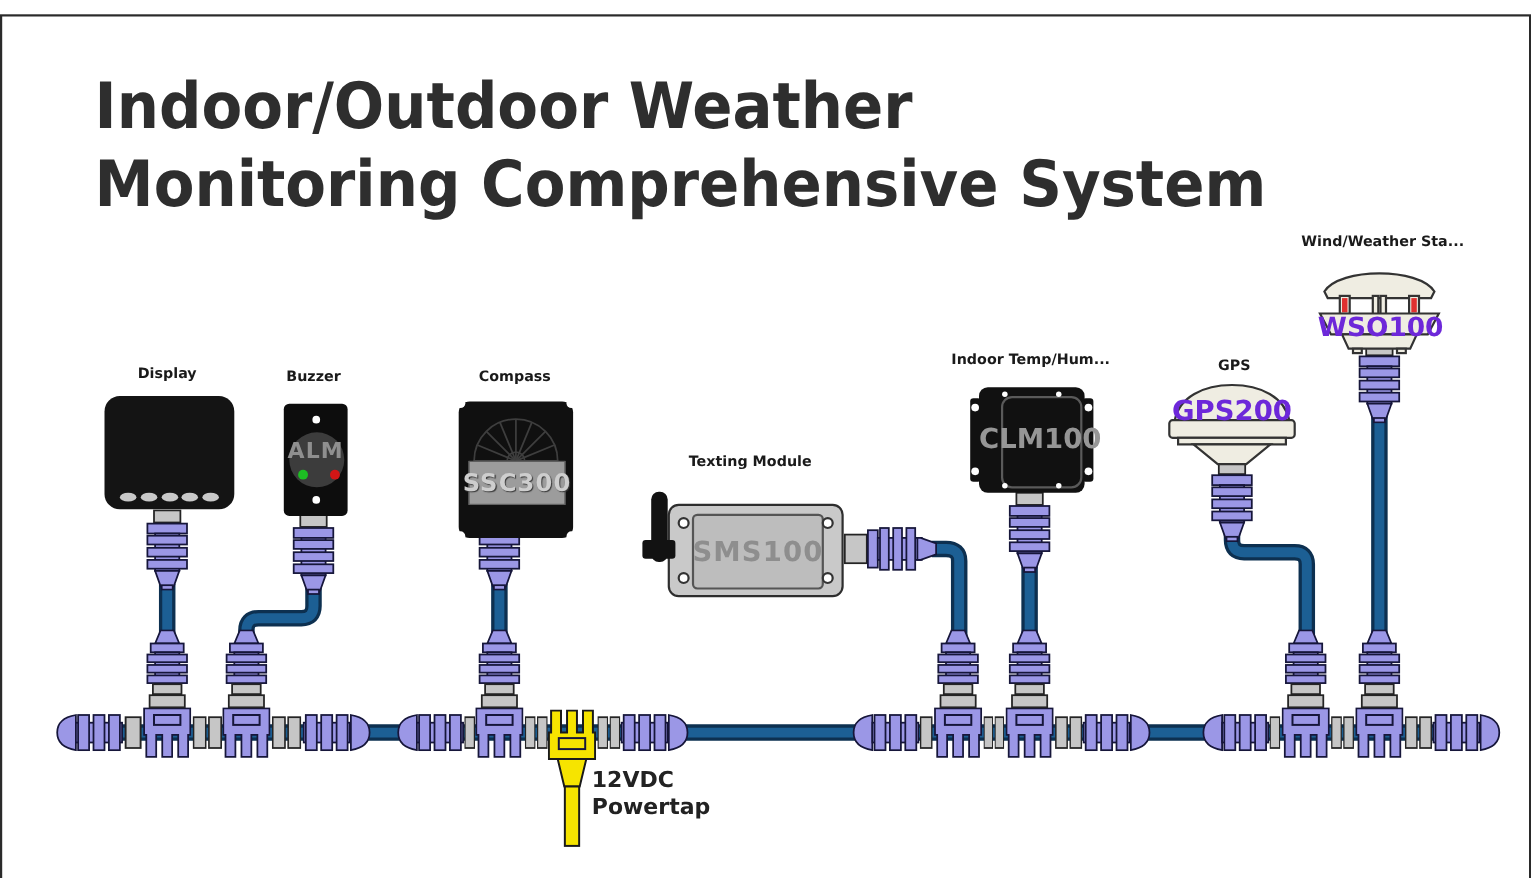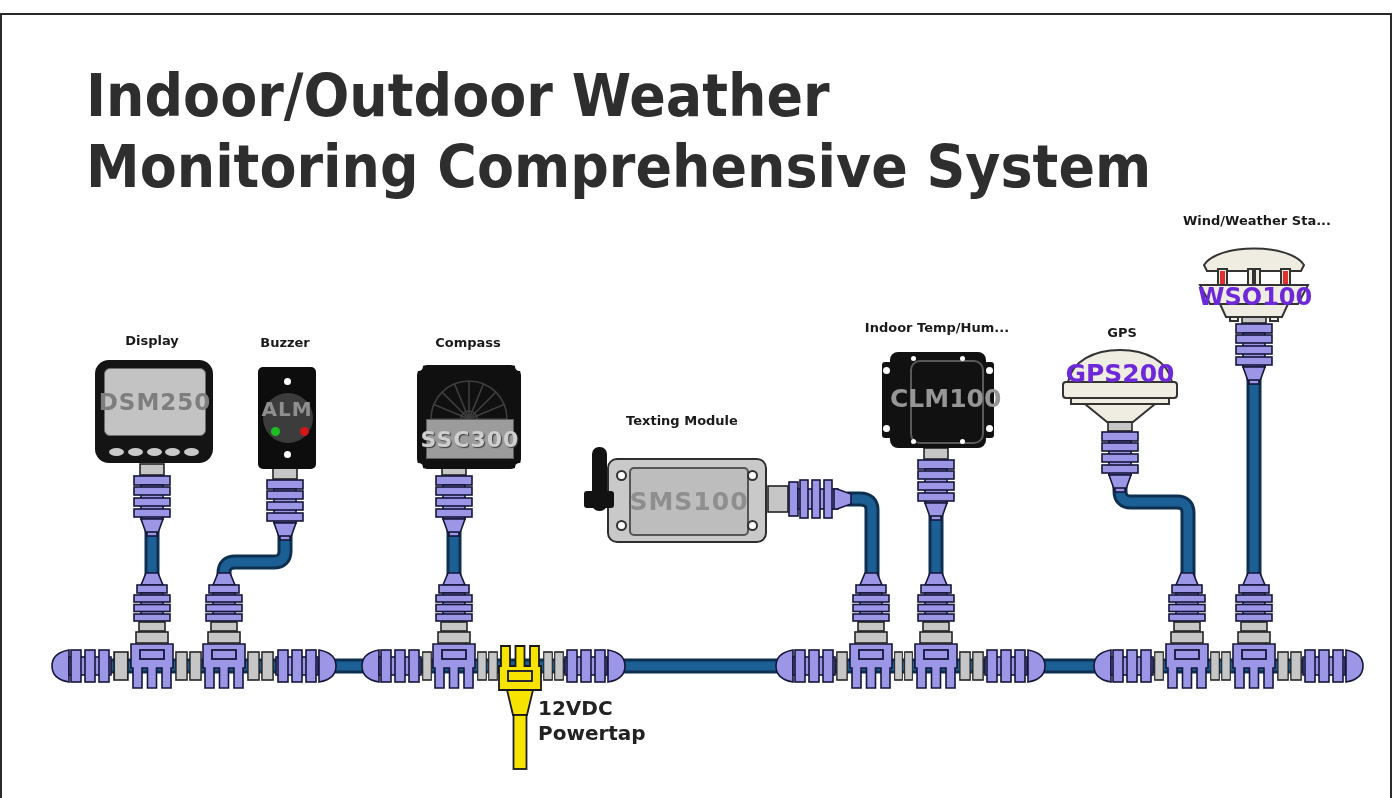--- a/index.html
+++ b/index.html
@@ -230,42 +230,39 @@
   <div class="dlabel" style="left:835px;top:305px;width:200px;">Indoor Temp/Hum...</div>
   <div class="dlabel" style="left:1060px;top:310px;width:120px;">GPS</div>
   <div class="dlabel" style="left:1150px;top:198px;width:210px;">Wind/Weather Sta...</div>
 
   <div class="plabel">
     <div>12VDC</div>
     <div>Powertap</div>
   </div>
 
   <div class="dev dsm" style="left:93px;top:345px;width:118px;height:103px;">
-    <div class="screen">
-      <span>DSM250</span>
-    </div>
     <div class="btns">
       <span></span>
         <span></span>
         <span></span>
         <span></span>
         <span></span>
     </div>
   </div>
 
   <div class="dev alm" style="left:256px;top:352px;width:58px;height:102px;">
     <div class="dotw" style="left:26px;top:11px;"></div>
     <div class="spk"></div>
     <div class="mdl">ALM</div>
     <div class="led" style="left:13px;top:60px;background:#1DBE23;"></div>
     <div class="led" style="left:42px;top:60px;background:#D31616;"></div>
     <div class="dotw" style="left:26px;top:84px;"></div>
   </div>
 
-  <div class="dev ssc" style="left:415px;top:350px;width:104px;height:104px;">
+  <div class="dev ssc" style="left:415px;top:350px;width:104px;height:124px;">
     <svg width="104" height="56" style="position:absolute;left:0;top:2px;">
       <g stroke="#3E3E3E" stroke-width="1.6" fill="none">
         <path d="M14,52 A38,38 0 0 1 90,52"></path>
         <line x1="52" y1="52" x2="14" y2="52"></line>
           <line x1="52" y1="52" x2="16.9" y2="37.5"></line>
         <line x1="52" y1="52" x2="25.1" y2="25.1"></line>
           <line x1="52" y1="52" x2="37.5" y2="16.9"></line>
         <line x1="52" y1="52" x2="52" y2="14"></line>
           <line x1="52" y1="52" x2="66.5" y2="16.9"></line>
         <line x1="52" y1="52" x2="78.9" y2="25.1"></line>

